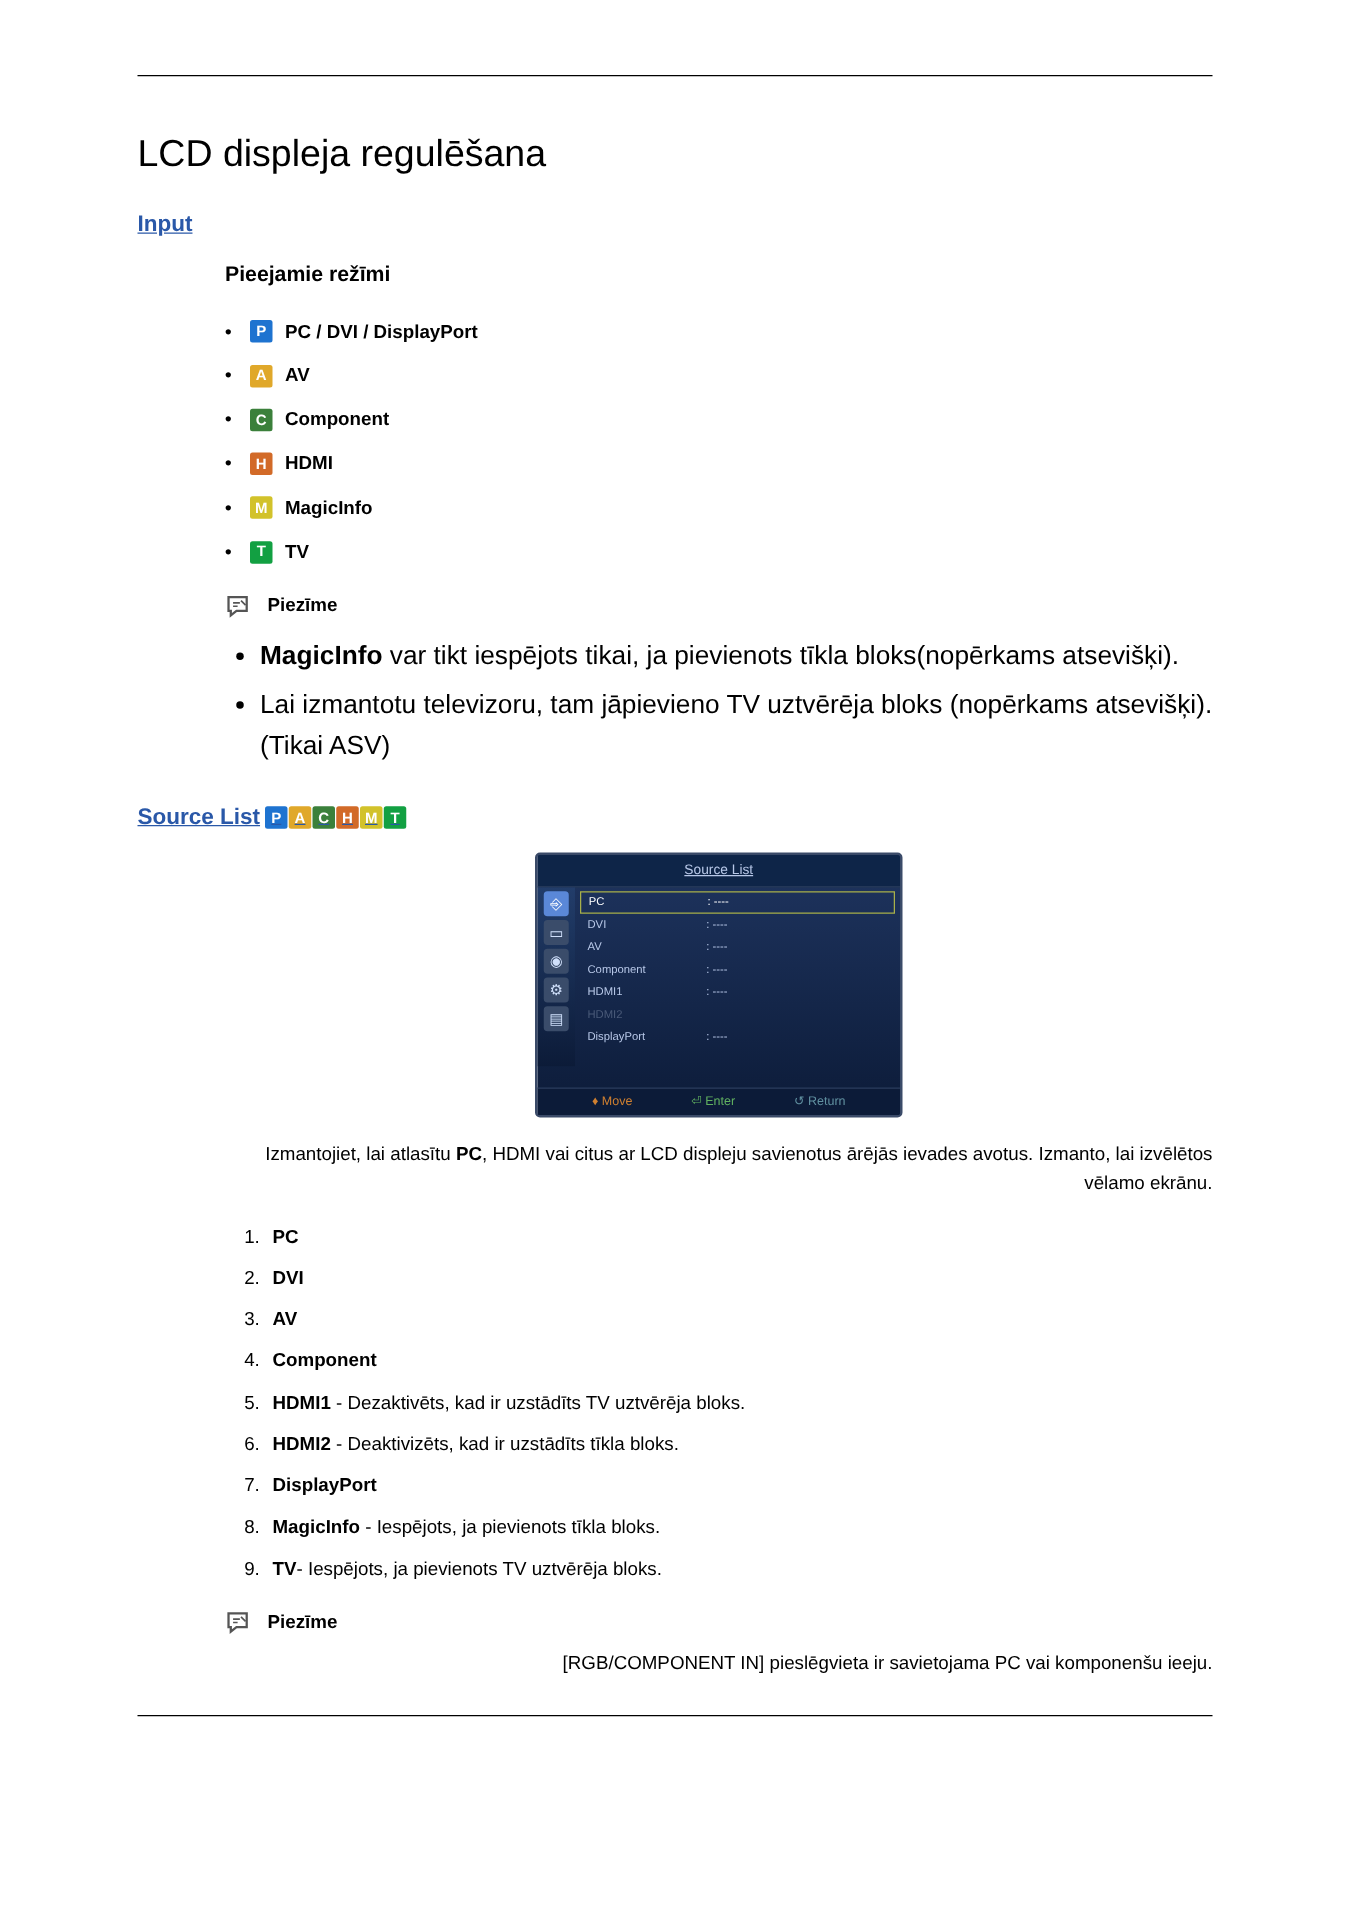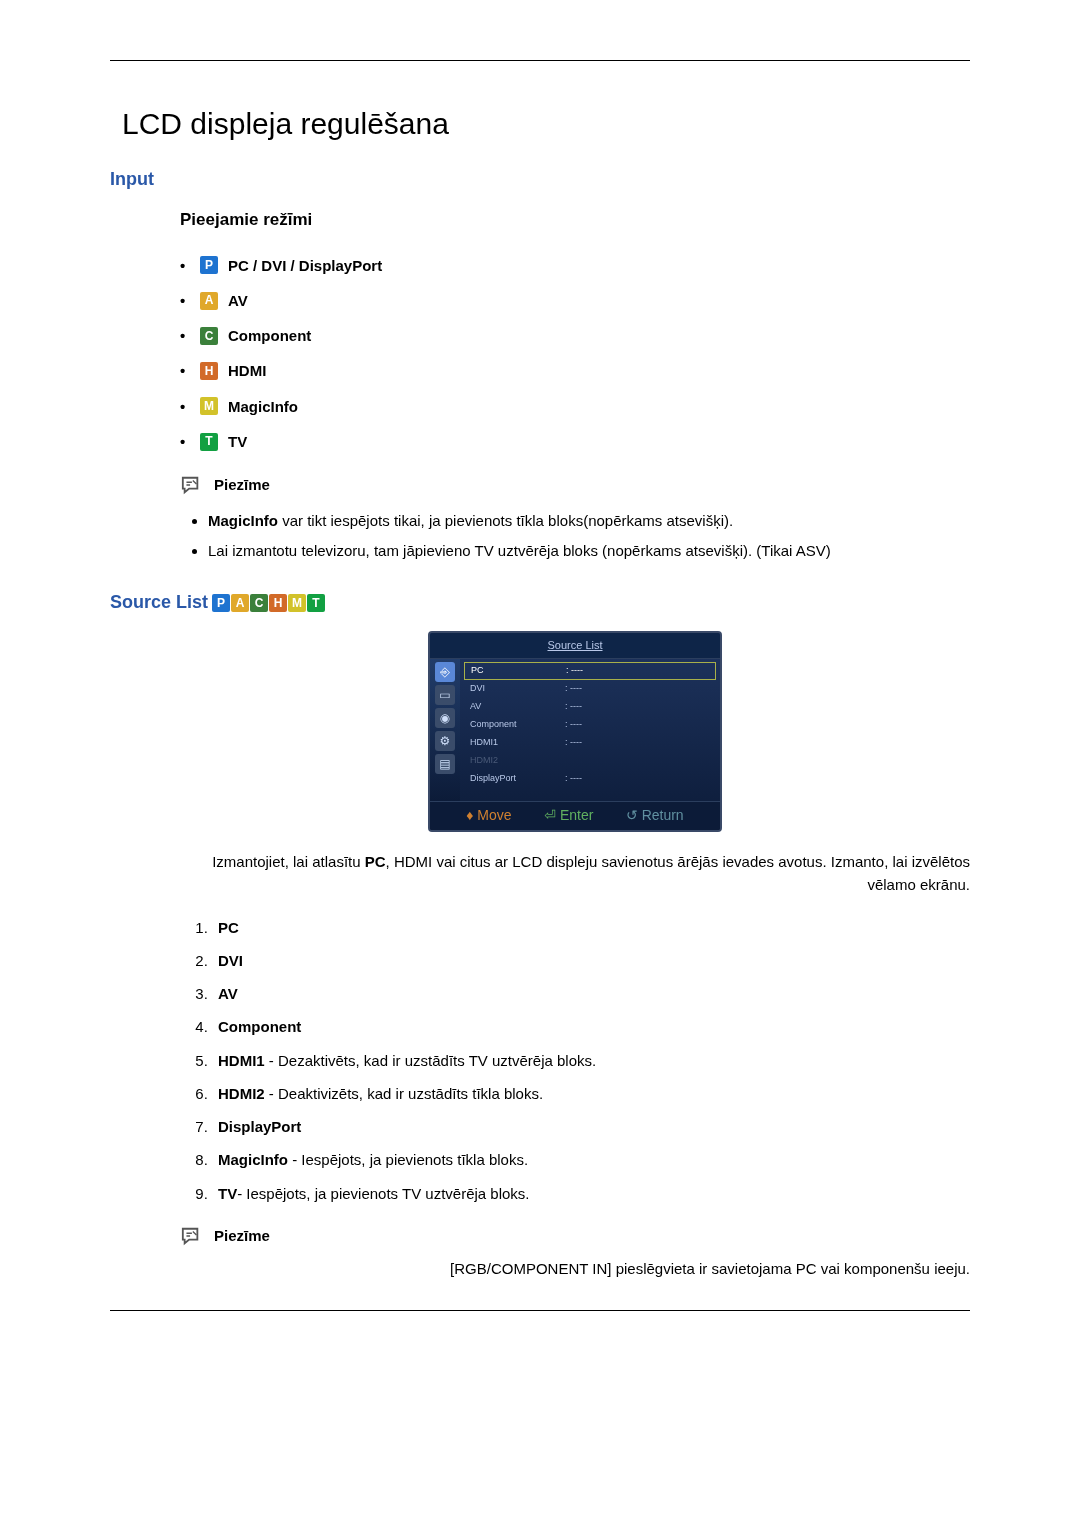--- a/index.html
+++ b/index.html
@@ -16,27 +16,28 @@
       margin: 0 0 40px 0;
     }
     .hr-bottom {
       border: none;
       border-top: 1px solid #000;
       margin: 30px 0 0 0;
     }
     h1.page-title {
       font-size: 30px;
       font-weight: 400;
-      margin: 0 0 18px 12px;
+      margin: 0 0 18px 0;
     }
     h2.section-heading {
       font-size: 18px;
       font-weight: 700;
       color: #2a58a8;
       margin: 5px 0 14px 0;
+      text-decoration: underline;
     }
     .inset {
       margin-left: 70px;
     }
     h3.sub-heading {
       font-size: 17px;
       font-weight: 700;
       margin: 0 0 14px 0;
     }
     ul.mode-list {
@@ -92,21 +93,21 @@
       margin: 8px 0 10px 0;
     }
     .note-icon {
       width: 22px;
       height: 20px;
       flex: 0 0 auto;
     }
     ul.bullet {
       padding-left: 28px;
       margin: 0 0 24px 0;
-      font-size: 15px;
+      font-size: 21px;
     }
     ul.bullet > li {
       padding: 3px 0;
     }
     h2.section-heading.flexh {
       display: flex;
       align-items: center;
       gap: 2px;
     }
     .osd-wrapper {
@@ -172,22 +173,23 @@
       padding: 1px 6px;
       color: #fff;
     }
     .osd-row .src { flex: 0 0 95px; }
     .osd-row .stat::before { content: ": "; }
     .osd-foot {
       display: flex;
       justify-content: space-around;
       padding: 3px 20px;
       background: #0c1b38;
-      font-size: 14px;
+      font-size: 10px;
       border-top: 1px solid #2b3e5e;
+      margin-top: 17px;
     }
     .osd-foot .act.move { color: #d08030; }
     .osd-foot .act.enter { color: #60b060; }
     .osd-foot .act.ret { color: #6090a0; text-align: center; }
     p.para {
       font-size: 15px;
       margin: 0 0 14px 0;
       text-align: right;
     }
     .bold { font-weight: 700; }

